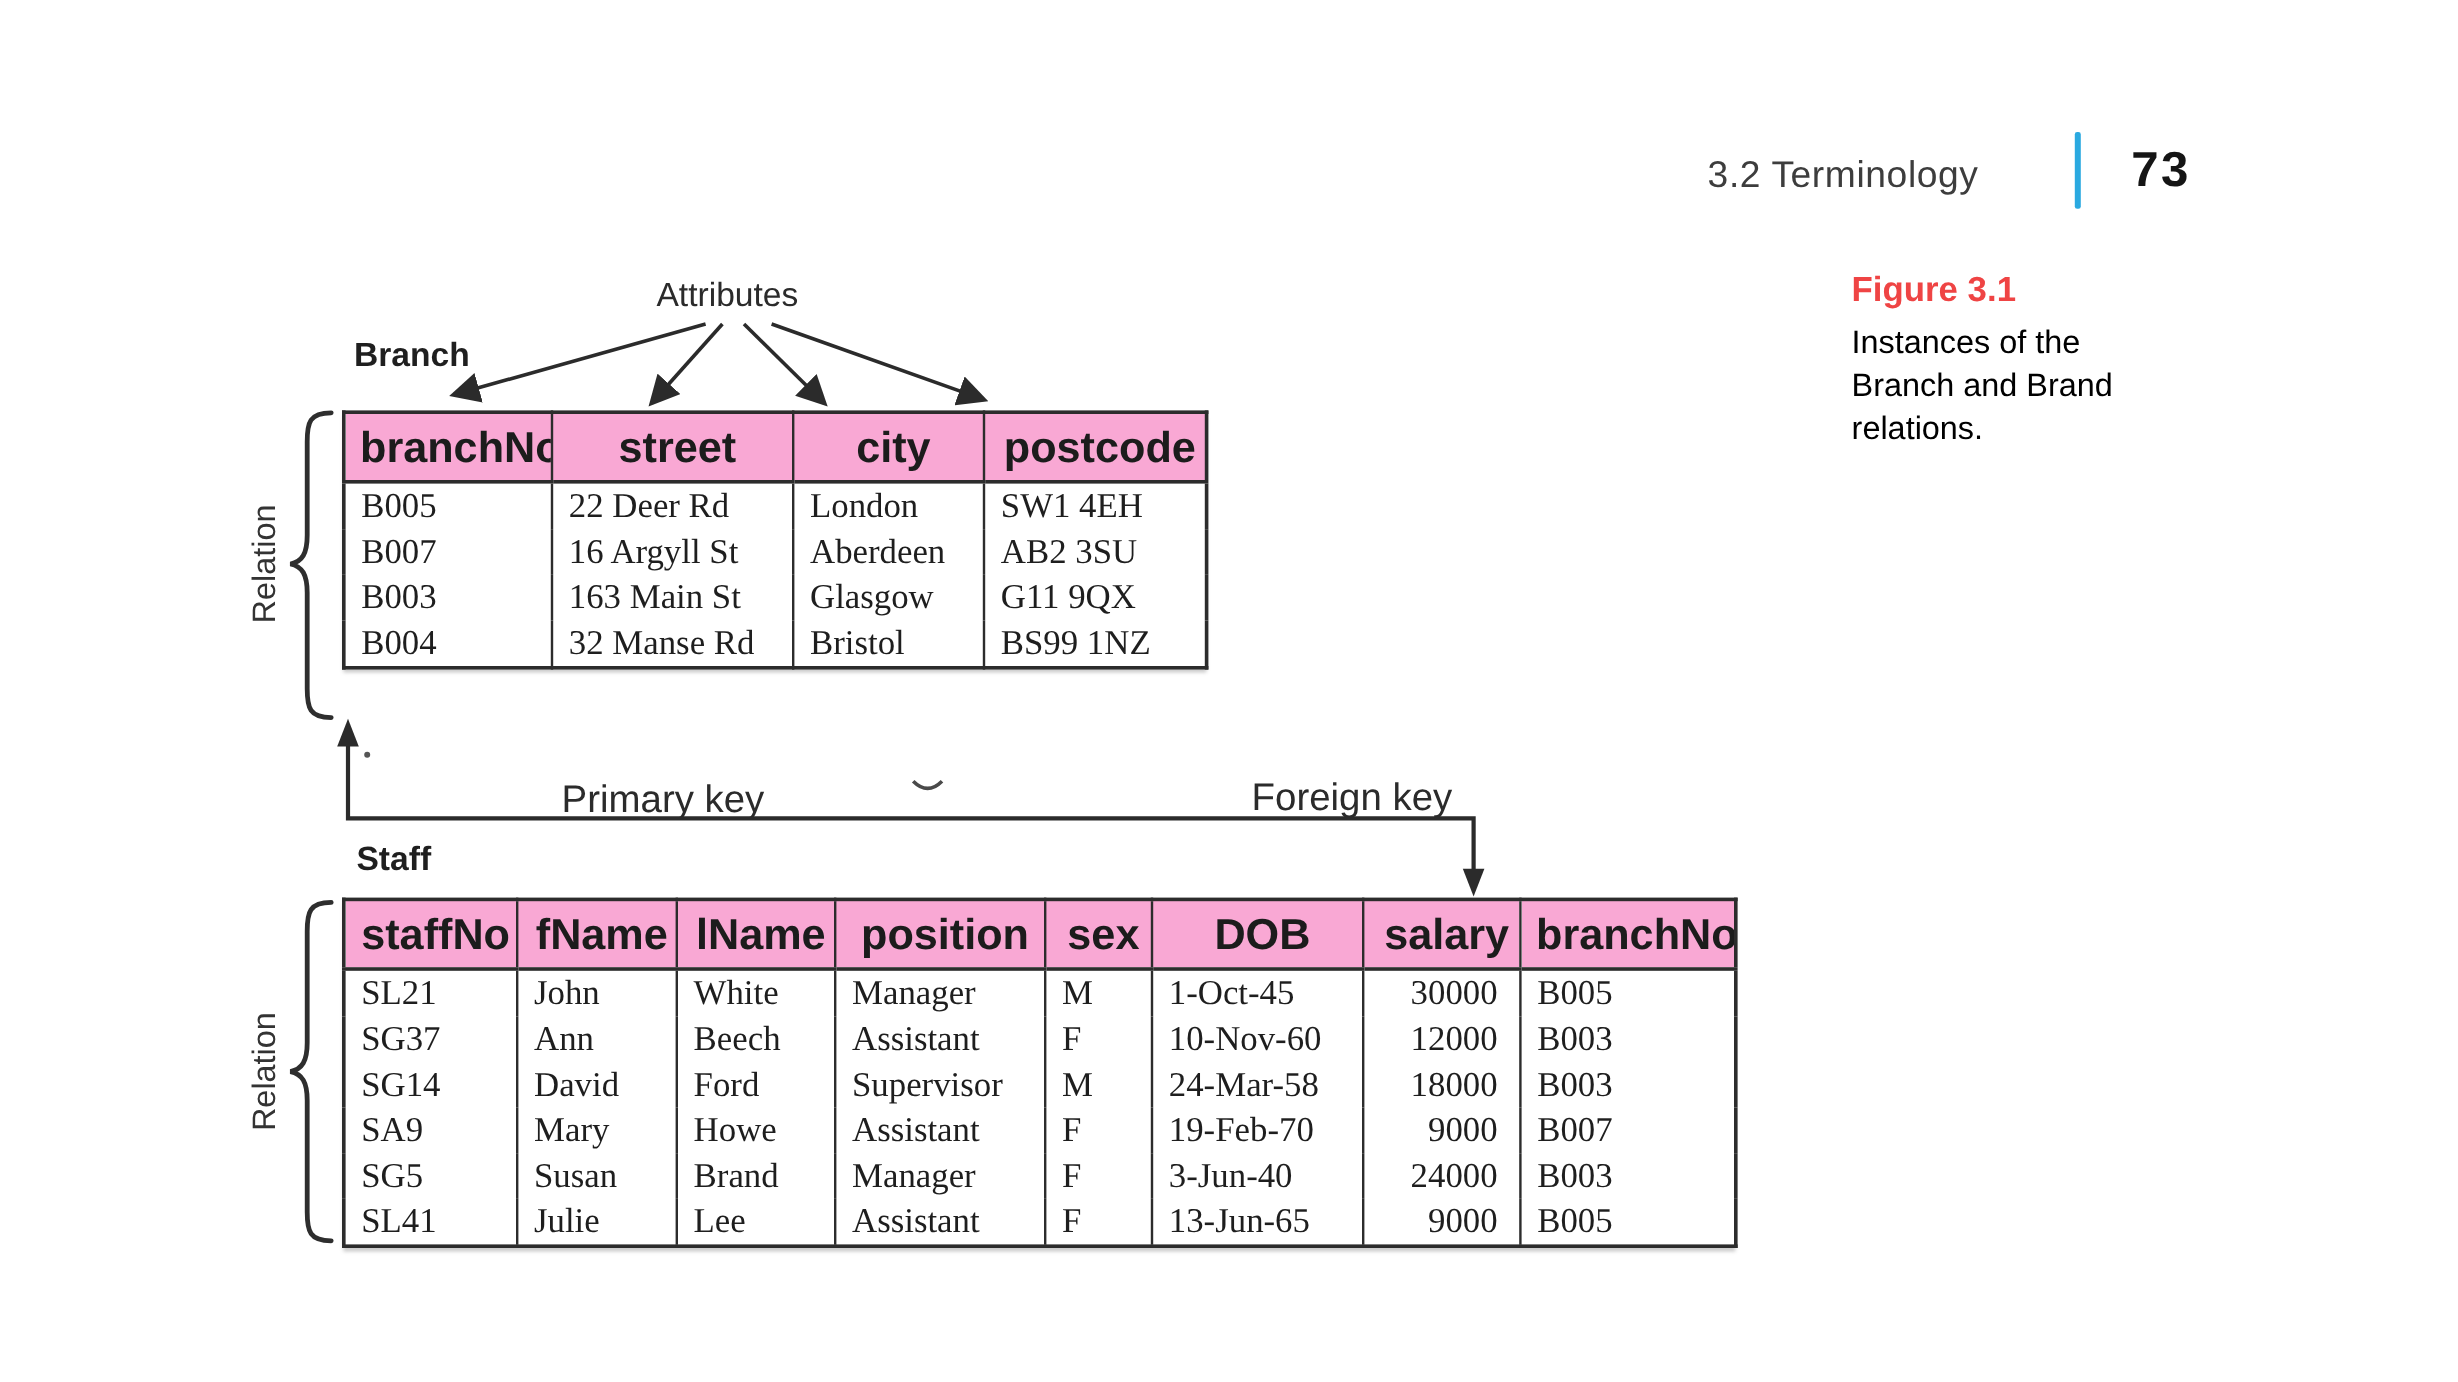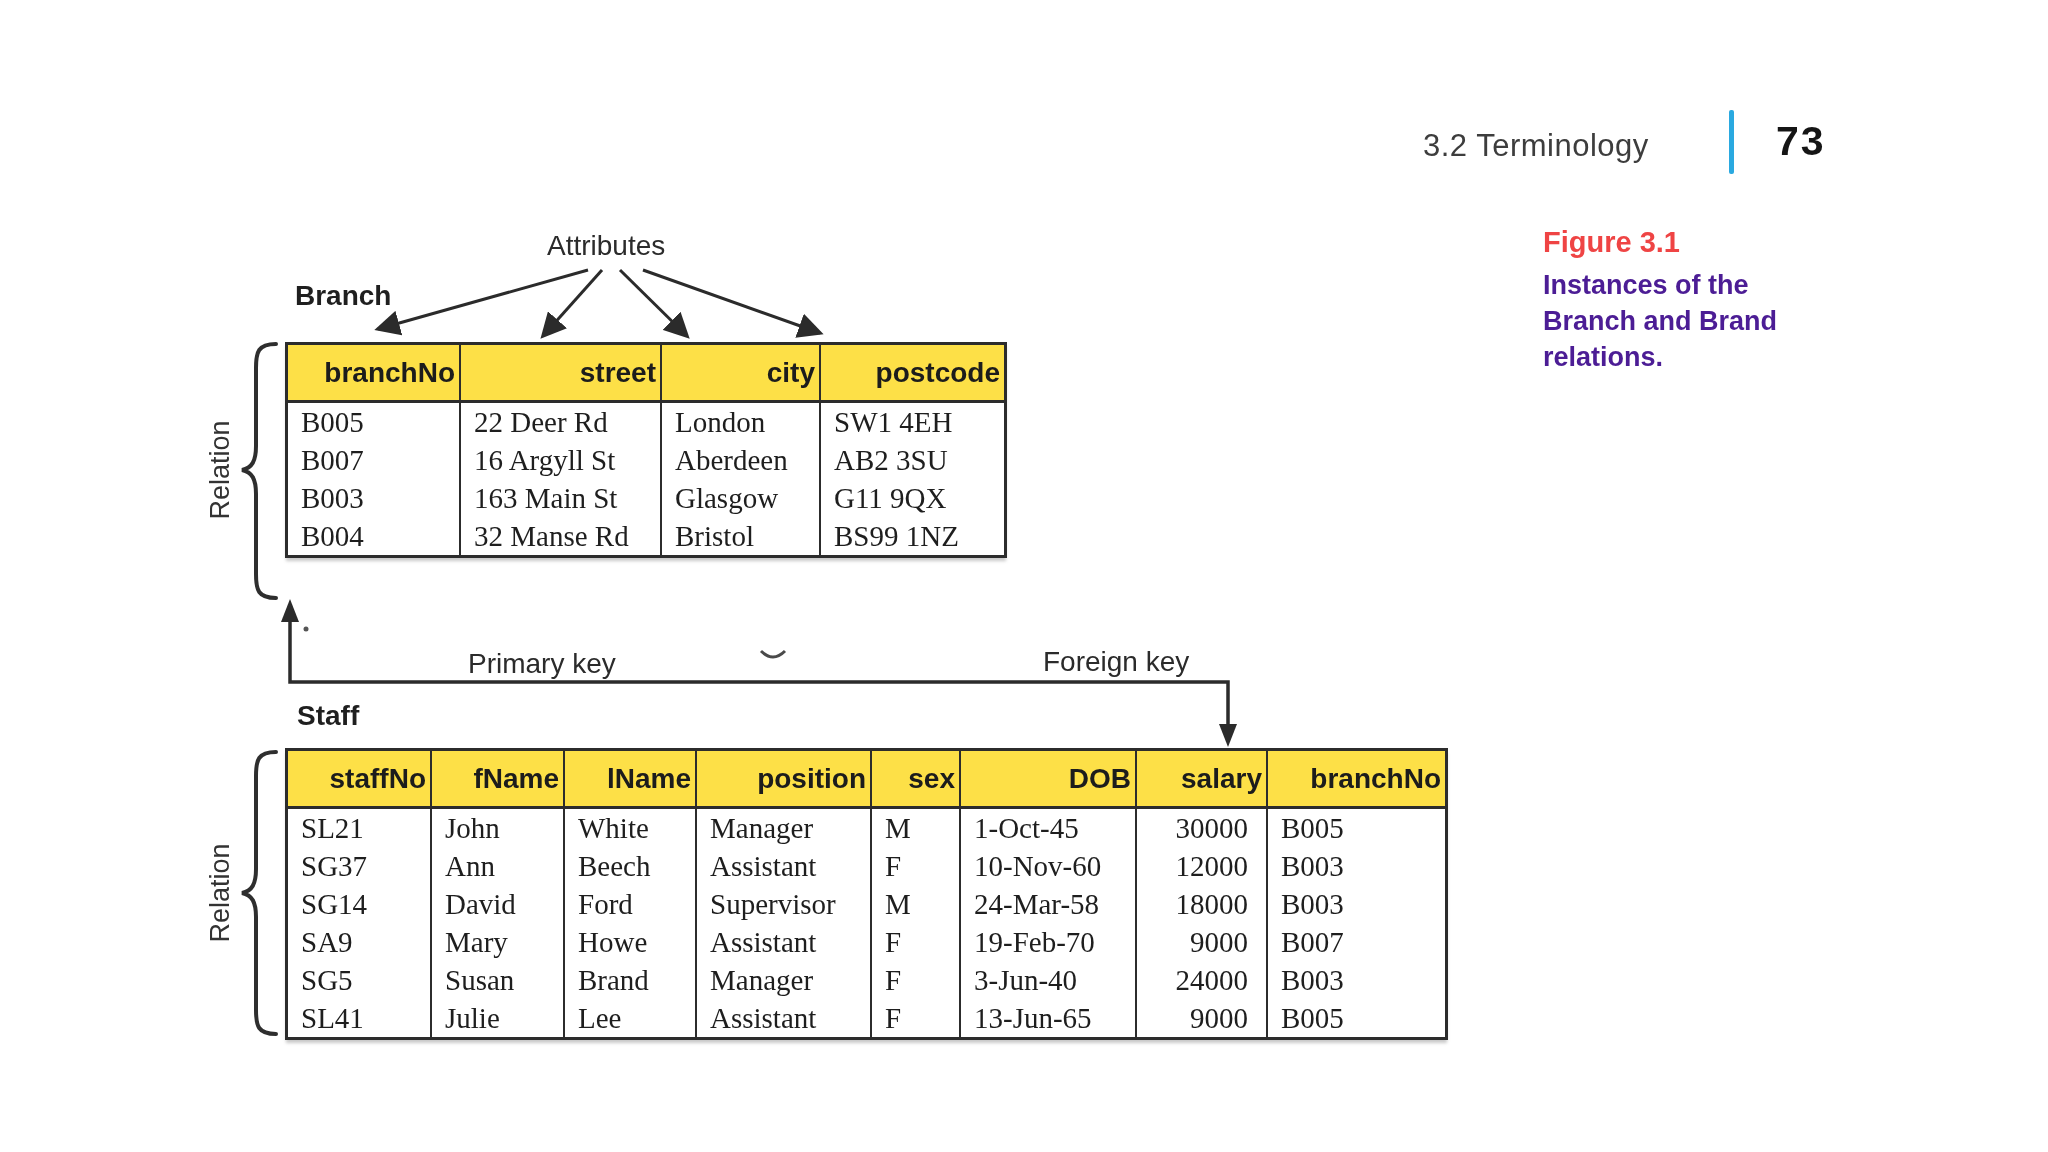--- a/index.html
+++ b/index.html
@@ -21,48 +21,48 @@
   }
   .page-number{
     position:absolute;left:1776px;top:118px;
     font-size:41px;font-weight:bold;color:#151515;letter-spacing:2px;
   }
   
   .figure-caption{position:absolute;left:1543px;top:226px;width:300px;}
   .figure-caption .cap-title{
     color:#ef4444;font-weight:bold;font-size:29px;margin-bottom:8px;
   }
-  .figure-caption .cap-line{font-size:27px;color:#4c1d95;line-height:36px;font-weight:bold;}
+  .figure-caption .cap-line{font-size:27px;color:#000000;line-height:36px;}
   
   .attributes-label{position:absolute;left:547px;top:230px;font-size:28px;color:#2b2b2b;}
   .table-name{position:absolute;font-size:28px;font-weight:bold;color:#1f1f1f;}
   .branch-name{left:295px;top:280px;}
   .staff-name{left:297px;top:700px;}
-  .key-label{position:absolute;font-size:28px;color:#2b2b2b;}
+  .key-label{position:absolute;font-size:32px;color:#2b2b2b;}
   .primary-key-label{left:468px;top:648px;}
   .foreign-key-label{left:1043px;top:646px;}
   .relation-label{
     position:absolute;width:120px;height:34px;
     display:flex;align-items:center;justify-content:center;
     font-size:27px;color:#333;transform:rotate(-90deg);
   }
   .relation-branch{left:160px;top:453px;}
   .relation-staff{left:160px;top:876px;}
   
   table.rel-table{
     position:absolute;border-collapse:collapse;table-layout:fixed;
     background:#ffffff;border:3px solid #2c2c2c;
     box-shadow:0 4px 3px -1px rgba(120,120,120,0.40);
   }
   .branch-table{left:285px;top:342px;width:649px;}
   .staff-table{left:285px;top:748px;width:1022px;}
   table.rel-table th{
-    background:#fde047;color:#1c1c1c;
-    font-family:"Liberation Sans",sans-serif;font-weight:bold;font-size:28px;
-    text-align:right;padding:0 4px 0 12px;height:55px;
+    background:#f9a8d4;color:#1c1c1c;
+    font-family:"Liberation Sans",sans-serif;font-weight:bold;font-size:36px;
+    text-align:center;padding:0 4px 0 12px;height:55px;
     border-right:2px solid #2c2c2c;border-bottom:3px solid #2c2c2c;
     overflow:hidden;white-space:nowrap;
   }
   table.rel-table td{
     font-family:"Liberation Serif",serif;font-size:29px;color:#1e1e1e;
     padding:0 4px 0 13px;height:38px;line-height:38px;
     border-right:2px solid #2c2c2c;vertical-align:middle;
     overflow:hidden;white-space:nowrap;
   }
   .branch-table td{height:38px;}

